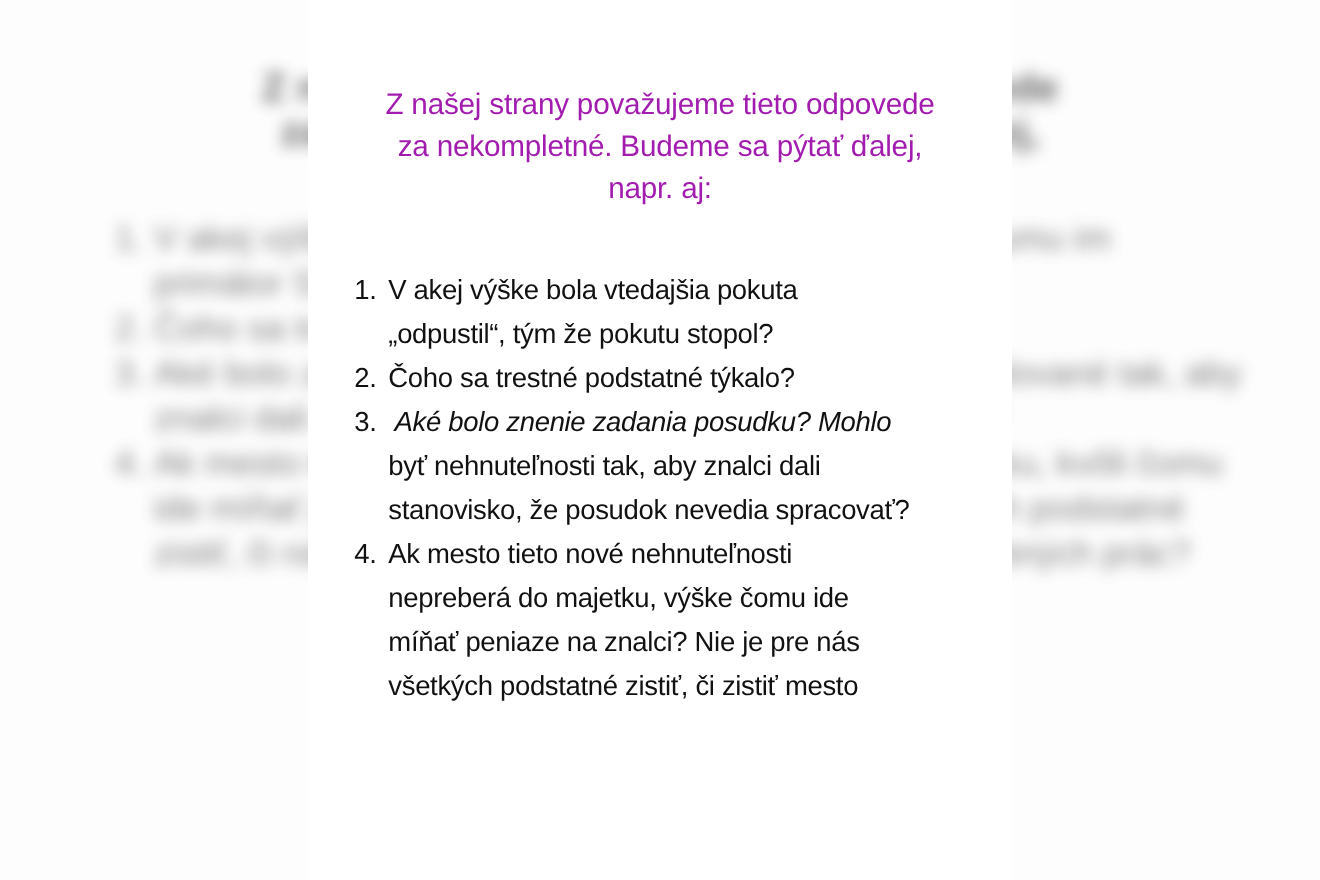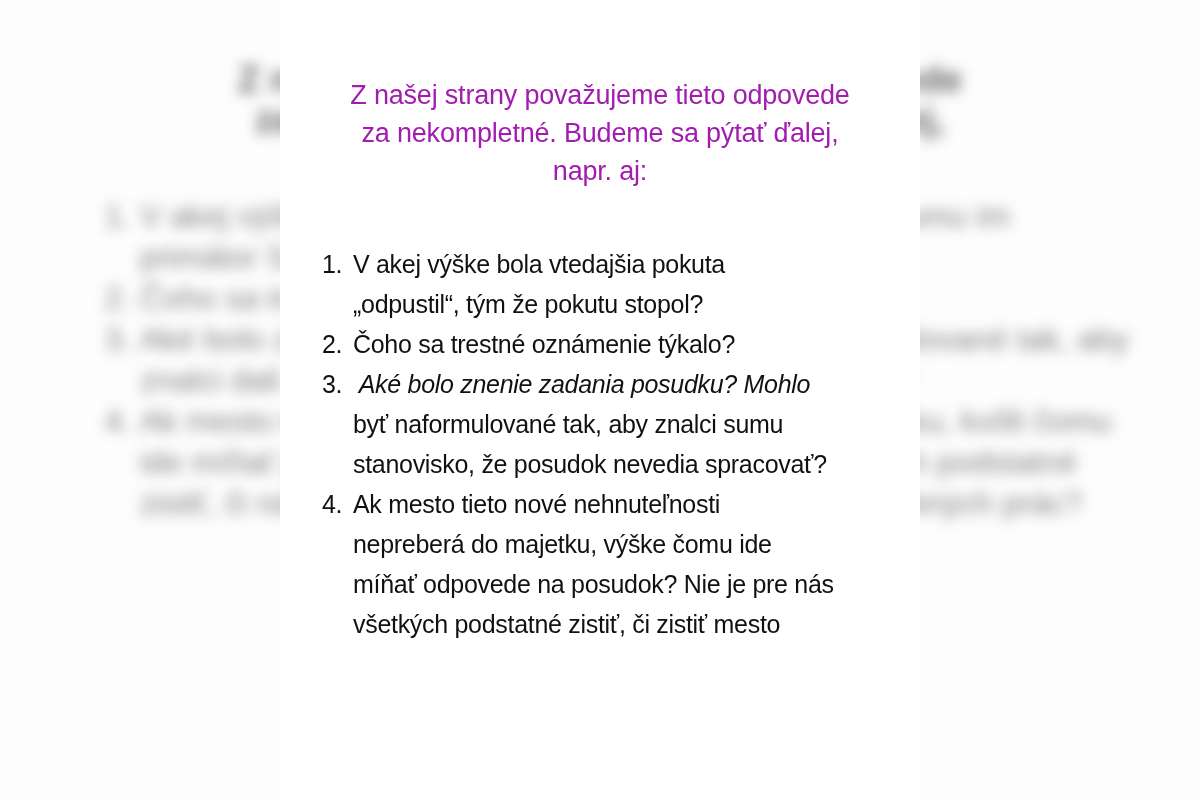--- a/index.html
+++ b/index.html
@@ -67,29 +67,29 @@
   </div>
 
   <ol class="questions">
     <li>
       <span class="num">1.</span>
       <div>V akej výške bola vtedajšia pokuta</div>
       <div>„odpustil“, tým že pokutu stopol?</div>
     </li>
     <li>
       <span class="num">2.</span>
-      <div>Čoho sa trestné oznámenie týkalo?</div>
+      <div>Čoho sa trestné podstatné týkalo?</div>
     </li>
     <li>
       <span class="num">3.</span>
       <div style="white-space: pre; font-style: italic;"> Aké bolo znenie zadania posudku? Mohlo</div>
-      <div>byť naformulované tak, aby znalci sumu</div>
+      <div>byť nehnuteľnosti tak, aby znalci dali</div>
       <div>stanovisko, že posudok nevedia spracovať?</div>
     </li>
     <li>
       <span class="num">4.</span>
       <div>Ak mesto tieto nové nehnuteľnosti</div>
       <div>nepreberá do majetku, výške čomu ide</div>
-      <div>míňať odpovede na posudok? Nie je pre nás</div>
+      <div>míňať peniaze na znalci? Nie je pre nás</div>
       <div>všetkých podstatné zistiť, či zistiť mesto</div>
     </li>
   </ol>
 </div>
 
 </body></html>

